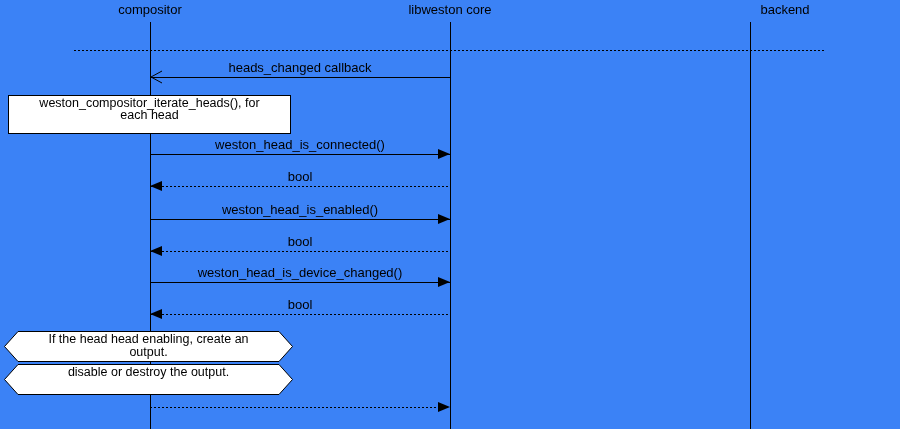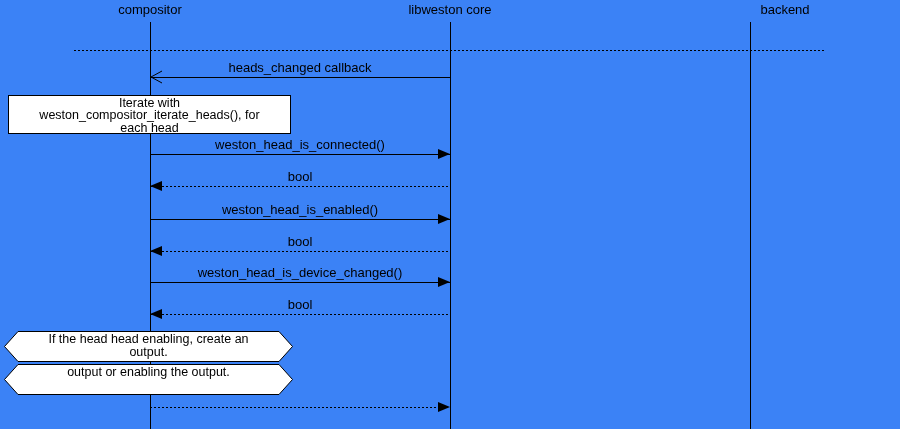--- a/index.html
+++ b/index.html
@@ -139,21 +139,20 @@
 
   <div class="msg" style="top:77px">
     <div class="msg-label">heads_changed callback</div>
     <div class="msg-line solid"></div>
     <svg class="head-open" width="14" height="14">
       <path d="M12 1 L1 7 L12 13" fill="none" stroke="#000" stroke-width="1"></path>
     </svg>
   </div>
 
   <div class="note-box">
-    <span>Iterate with</span>
     <span>weston_compositor_iterate_heads(), for</span>
     <span>each head</span>
   </div>
 
   <div class="msg" style="top:154px">
     <div class="msg-label">weston_head_is_connected()</div>
     <div class="msg-line solid"></div>
     <div class="head-right"></div>
   </div>
 
@@ -195,21 +194,21 @@
       <span>If the head head enabling, create an</span>
       <span>output.</span>
     </div>
   </div>
 
   <div class="cond" style="top:364px">
     <svg width="289" height="31" viewBox="0 0 289 31">
       <polygon points="0.5,15.5 14,0.5 275,0.5 288.5,15.5 275,30.5 14,30.5" fill="#ffffff" stroke="#000000" stroke-width="1"></polygon>
     </svg>
     <div class="cond-text">
-      <span>output or enabling the output.</span>
+      <span>disable or destroy the output.</span>
     </div>
   </div>
 
   <div class="msg" style="top:407px">
     <div class="msg-line dotted"></div>
     <div class="head-right"></div>
   </div>
 
 </div>
 

